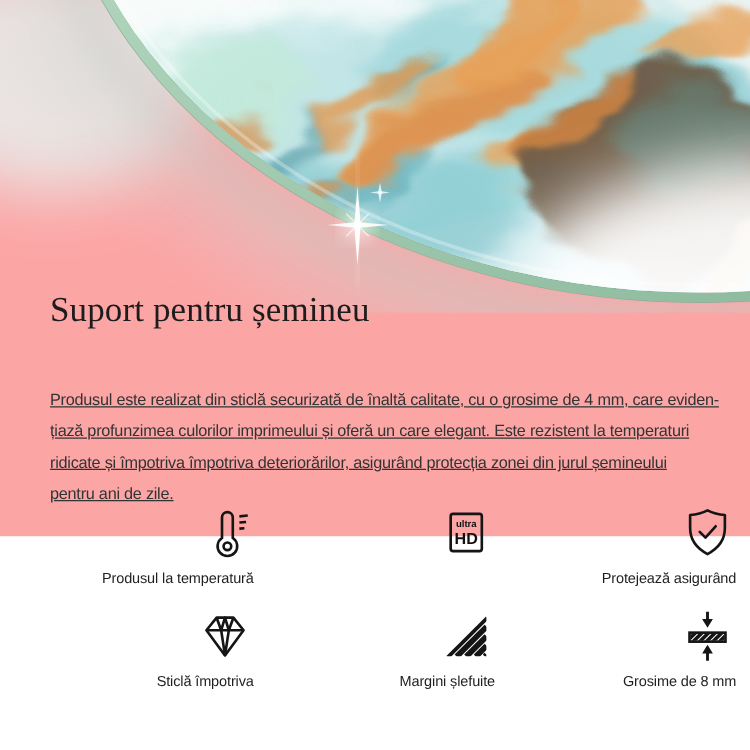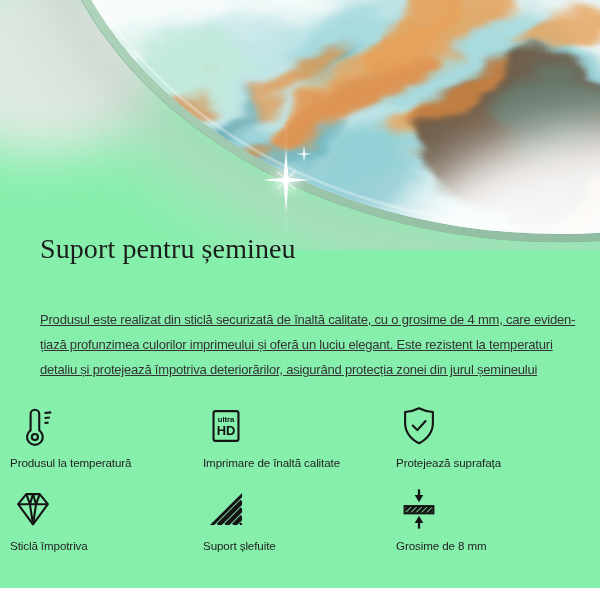--- a/index.html
+++ b/index.html
@@ -1,26 +1,26 @@
 <!DOCTYPE html>
 <html><head>
 <meta charset="utf-8">
 <style>
   html,body{margin:0;padding:0;}
   body{width:600px;height:600px;background:#ffffff;font-family:"Liberation Sans",sans-serif;overflow:hidden;}
-  .stage{position:relative;width:600px;height:588px;background:#86efac;}
+  .stage{position:relative;width:600px;height:429px;background:#fca5a5;}
   .hero{position:absolute;top:0;left:0;width:600px;height:250px;}
   .title{position:absolute;left:40px;top:230px;font-family:"Liberation Serif",serif;font-weight:400;
          font-size:28px;line-height:38px;color:#1c1c1c;letter-spacing:0.1px;white-space:nowrap;}
   .desc{position:absolute;left:40px;top:307px;font-size:13px;line-height:25px;color:#333333;
         letter-spacing:-0.2px;white-space:nowrap;text-decoration:underline;}
   .features{position:absolute;left:10px;top:402px;width:580px;}
   .frow{display:flex;}
   .frow + .frow{margin-top:16px;}
-  .feature{width:193px;display:flex;flex-direction:column;align-items:flex-start;}
+  .feature{width:193px;display:flex;flex-direction:column;align-items:flex-end;}
   .icon-box{height:48px;display:flex;align-items:center;justify-content:center;}
   .flabel{margin-top:6px;font-size:11.6px;color:#1f1f1f;letter-spacing:-0.1px;white-space:nowrap;}
   .ic{stroke:#151515;fill:none;stroke-width:2.2;}
 </style>
 </head>
 <body>
 
 <div class="stage">
 
   <svg class="hero" width="600" height="250" viewBox="0 0 600 250">
@@ -107,22 +107,23 @@
       <polygon points="296,154 304,152.8 312,154 304,155.2" fill="#ffffff" opacity="0.75"></polygon>
     </g>
   </svg>
 
   <h1 class="title" style="margin:0;font-weight:400;">
     <span style="display:block">Suport pentru șemineu</span>
   </h1>
 
   <div class="desc">
     <div>Produsul este realizat din sticlă securizată de înaltă calitate, cu o grosime de 4 mm, care eviden-</div>
-    <div>țiază profunzimea culorilor imprimeului și oferă un luciu elegant. Este rezistent la temperaturi</div>
-    <div>detaliu și protejează împotriva deteriorărilor, asigurând protecția zonei din jurul șemineului</div>
+    <div>țiază profunzimea culorilor imprimeului și oferă un care elegant. Este rezistent la temperaturi</div>
+    <div>ridicate și împotriva împotriva deteriorărilor, asigurând protecția zonei din jurul șemineului</div>
+    <div>pentru ani de zile.</div>
   </div>
 
   <div class="features">
     <div class="frow">
 
       <div class="feature">
         <div class="icon-box">
           <svg width="46" height="46" viewBox="0 0 48 48">
             <path class="ic" d="M21.5,28.6 V11.5 a4.5,4.5 0 0 1 9,0 V28.6 a8.2,8.2 0 1 1 -9,0 Z"></path>
             <circle class="ic" cx="26" cy="35.5" r="3.2" stroke-width="2"></circle>
@@ -133,31 +134,30 @@
       </div>
 
       <div class="feature">
         <div class="icon-box">
           <svg width="46" height="46" viewBox="0 0 48 48">
             <rect class="ic" x="11" y="8.5" width="26" height="31" rx="2" stroke-width="2.6"></rect>
             <text x="24" y="19.5" text-anchor="middle" font-size="8" font-weight="700" fill="#111" font-family="Liberation Sans, sans-serif">ultra</text>
             <text x="24" y="33.5" text-anchor="middle" font-size="13.5" font-weight="700" fill="#111" font-family="Liberation Sans, sans-serif">HD</text>
           </svg>
         </div>
-        <div class="flabel">Imprimare de înaltă calitate</div>
       </div>
 
       <div class="feature">
         <div class="icon-box">
           <svg width="46" height="46" viewBox="0 0 48 48">
             <path class="ic" stroke-linejoin="round" d="M24,5.5 C28.5,7.8 33.5,9 38.5,9.4 V20.5 C38.5,30 32.5,37.5 24,42 C15.5,37.5 9.5,30 9.5,20.5 V9.4 C14.5,9 19.5,7.8 24,5.5 Z"></path>
             <path class="ic" stroke-width="2.4" stroke-linecap="round" stroke-linejoin="round" d="M17.5,23.5 l4.8,4.8 l8.5,-9.5"></path>
           </svg>
         </div>
-        <div class="flabel">Protejează suprafața</div>
+        <div class="flabel">Protejează asigurând</div>
       </div>
 
     </div>
     <div class="frow">
 
       <div class="feature">
         <div class="icon-box">
           <svg width="46" height="46" viewBox="0 0 48 48">
             <path class="ic" stroke-width="2" stroke-linejoin="round" d="M8.5,19 L17,8.5 H31 L39.5,19 L24,40 Z"></path>
             <path class="ic" stroke-width="2" stroke-linejoin="round" d="M8.5,19 H39.5 M17,8.5 L20.8,19 L24,8.5 L27.2,19 L31,8.5 M20.8,19 L24,40 M27.2,19 L24,40"></path>
@@ -176,21 +176,21 @@
               </defs>
             <g clip-path="url(#triClip)" stroke="#151515" stroke-width="4.8">
               <line x1="8" y1="41" x2="41" y2="8"></line>
               <line x1="16" y1="41" x2="41" y2="16"></line>
               <line x1="24" y1="41" x2="41" y2="24"></line>
               <line x1="32" y1="41" x2="41" y2="32"></line>
               <line x1="39.5" y1="41" x2="41" y2="39.5"></line>
             </g>
           </svg>
         </div>
-        <div class="flabel">Suport șlefuite</div>
+        <div class="flabel">Margini șlefuite</div>
       </div>
 
       <div class="feature">
         <div class="icon-box">
           <svg width="46" height="46" viewBox="0 0 48 48">
             <defs>
                 <clipPath id="barClip">
                   <rect x="9.8" y="21.8" width="28.4" height="6"></rect>
                 </clipPath>
               </defs>

